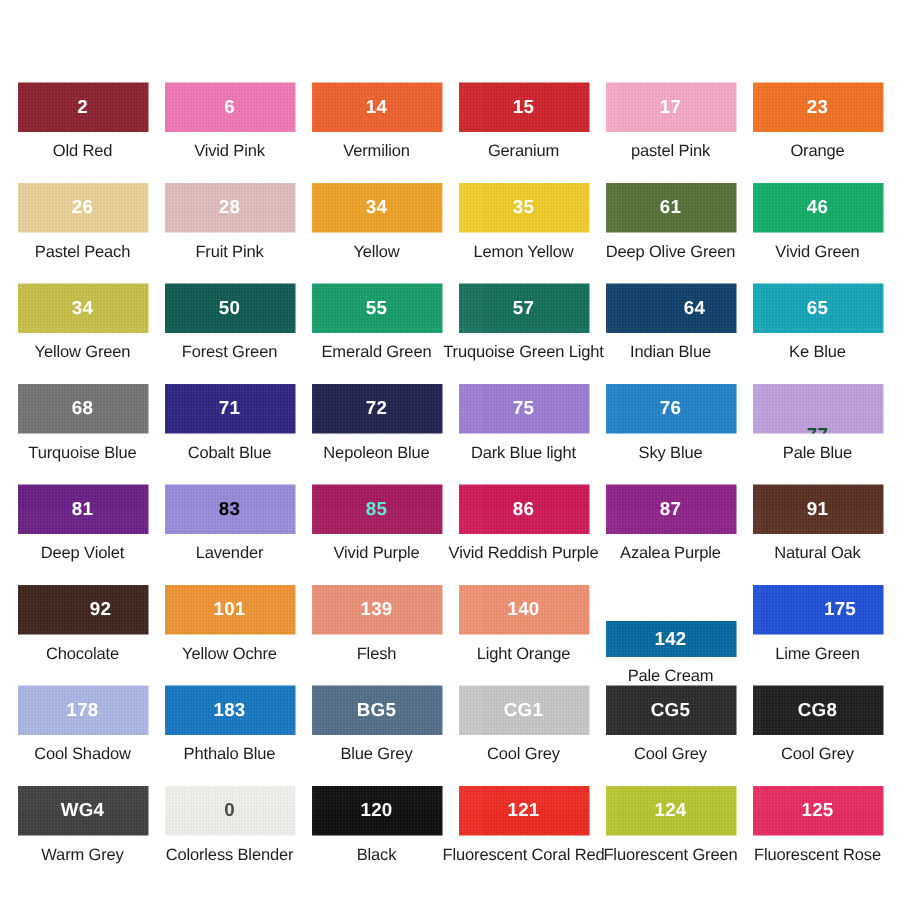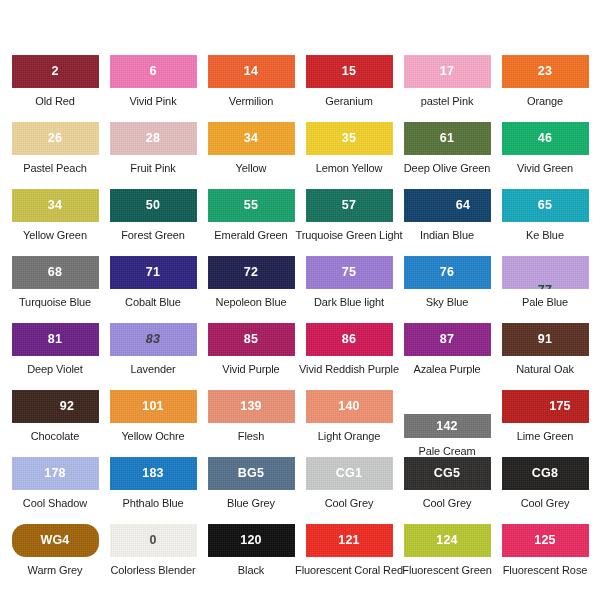--- a/index.html
+++ b/index.html
@@ -233,27 +233,27 @@
         <div class="swatch-name">Pale Blue</div>
       </div>
       <div class="swatch-cell">
         <div class="swatch-chip" style="background-color: rgb(107, 31, 134);">
           <span class="swatch-code" style="color: rgb(255, 255, 255);">81</span>
         </div>
         <div class="swatch-name">Deep Violet</div>
       </div>
       <div class="swatch-cell">
         <div class="swatch-chip" style="background-color: rgb(155, 140, 221);">
-          <span class="swatch-code" style="color: #404040; font-style: italic;">83</span>
+          <span class="swatch-code" style="color: #000000;">83</span>
         </div>
         <div class="swatch-name">Lavender</div>
       </div>
       <div class="swatch-cell">
         <div class="swatch-chip" style="background-color: rgb(168, 26, 94);">
-          <span class="swatch-code" style="color: #ffffff;">85</span>
+          <span class="swatch-code" style="color: #5eead4;">85</span>
         </div>
         <div class="swatch-name">Vivid Purple</div>
       </div>
       <div class="swatch-cell">
         <div class="swatch-chip" style="background-color: rgb(208, 23, 85);">
           <span class="swatch-code" style="color: rgb(255, 255, 255);">86</span>
         </div>
         <div class="swatch-name">Vivid Reddish Purple</div>
       </div>
       <div class="swatch-cell">
@@ -286,27 +286,27 @@
         </div>
         <div class="swatch-name">Flesh</div>
       </div>
       <div class="swatch-cell">
         <div class="swatch-chip" style="background-color: rgb(240, 144, 112);">
           <span class="swatch-code" style="color: rgb(255, 255, 255);">140</span>
         </div>
         <div class="swatch-name">Light Orange</div>
       </div>
       <div class="swatch-cell">
-        <div class="swatch-chip" style="background-color: #737373; margin-top: 24px;">
+        <div class="swatch-chip" style="background-color: #0369a1; margin-top: 24px;">
           <span class="swatch-code" style="color: rgb(255, 255, 255);">142</span>
         </div>
         <div class="swatch-name">Pale Cream</div>
       </div>
       <div class="swatch-cell">
-        <div class="swatch-chip" style="background-color: #b91c1c; padding-left: 30px;">
+        <div class="swatch-chip" style="background-color: #1d4ed8; padding-left: 30px;">
           <span class="swatch-code" style="color: rgb(255, 255, 255);">175</span>
         </div>
         <div class="swatch-name">Lime Green</div>
       </div>
       <div class="swatch-cell">
         <div class="swatch-chip" style="background-color: rgb(174, 185, 232);">
           <span class="swatch-code" style="color: rgb(255, 255, 255);">178</span>
         </div>
         <div class="swatch-name">Cool Shadow</div>
       </div>
@@ -334,21 +334,21 @@
         </div>
         <div class="swatch-name">Cool  Grey</div>
       </div>
       <div class="swatch-cell">
         <div class="swatch-chip" style="background-color: rgb(32, 31, 30);">
           <span class="swatch-code" style="color: rgb(255, 255, 255);">CG8</span>
         </div>
         <div class="swatch-name">Cool  Grey</div>
       </div>
       <div class="swatch-cell">
-        <div class="swatch-chip" style="background-color: #a16207; border-radius: 14px;">
+        <div class="swatch-chip" style="background-color: #404040;">
           <span class="swatch-code" style="color: rgb(255, 255, 255);">WG4</span>
         </div>
         <div class="swatch-name">Warm Grey</div>
       </div>
       <div class="swatch-cell">
         <div class="swatch-chip" style="background-color: rgb(243, 242, 238);">
           <span class="swatch-code" style="color: rgb(74, 74, 74);">0</span>
         </div>
         <div class="swatch-name">Colorless Blender</div>
       </div>

